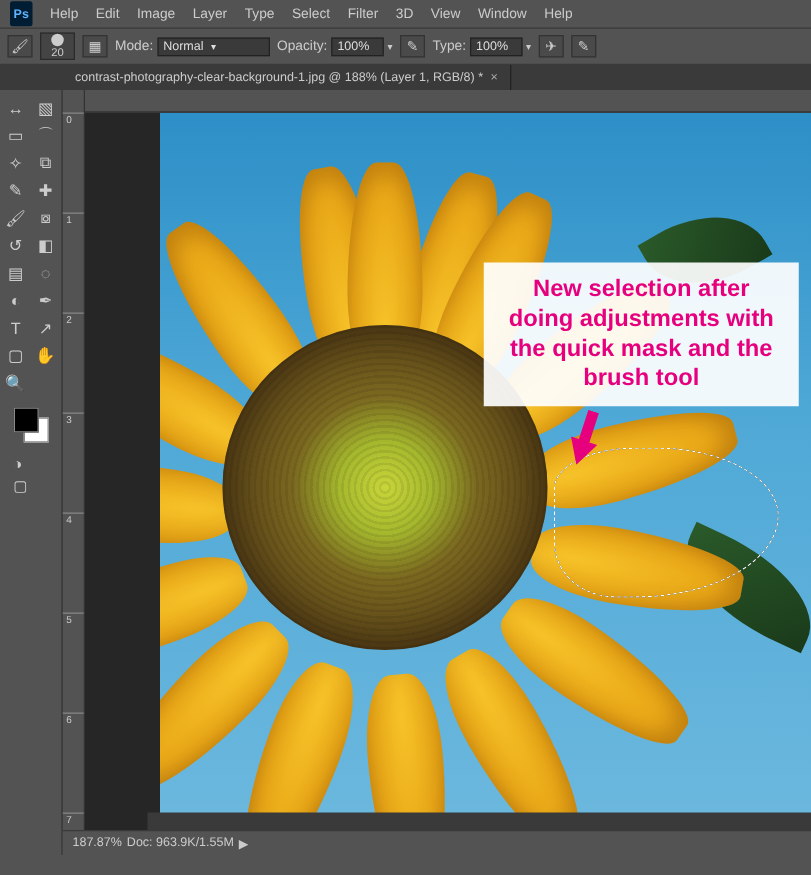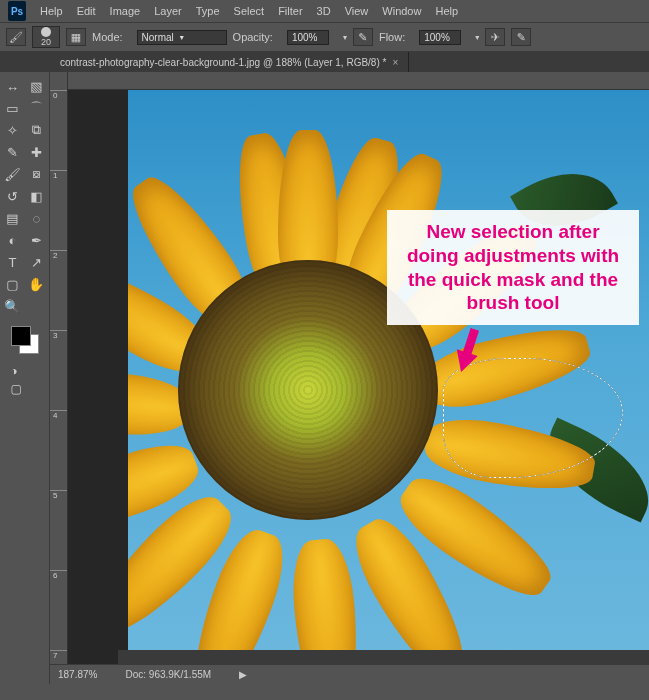--- a/index.html
+++ b/index.html
@@ -3,21 +3,21 @@
 <meta charset="utf-8">
 <style>
   * { margin: 0; padding: 0; box-sizing: border-box; font-family: "Segoe UI", Tahoma, sans-serif; }
   body { background: #535353; width: 649px; height: 700px; overflow: hidden; color: #ccc; font-size: 11px; }
   .menubar { display: flex; align-items: center; height: 22px; background: #535353; padding: 0 8px; gap: 14px; }
   .ps-logo { width: 18px; height: 20px; background: #001d33; color: #5fb4ff; font-weight: bold; font-size: 10px; display: flex; align-items: center; justify-content: center; border-radius: 2px; }
   .menubar span { cursor: default; }
   .tool-options { height: 30px; background: #535353; border-top: 1px solid #3a3a3a; border-bottom: 1px solid #3a3a3a; display: flex; align-items: center; padding: 0 6px; gap: 6px; }
   .brush-swatch { width: 28px; height: 22px; background: #444; border: 1px solid #2a2a2a; display: flex; flex-direction: column; align-items: center; justify-content: center; font-size: 9px; }
   .brush-dot { width: 10px; height: 10px; border-radius: 50%; background: #ccc; }
-  .field-group { display: flex; align-items: center; gap: 14px; }
+  .field-group { display: flex; align-items: center; gap: 3px; }
   .num-input { background: #3a3a3a; border: 1px solid #222; color: #ddd; font-size: 10px; padding: 1px 4px; width: 42px; }
   .dropdown { background: #3a3a3a; border: 1px solid #222; color: #ddd; font-size: 10px; padding: 1px 4px; display: flex; align-items: center; gap: 6px; }
   .chev { font-size: 8px; }
   .icon-btn { width: 20px; height: 18px; background: #4a4a4a; border: 1px solid #333; display: flex; align-items: center; justify-content: center; font-size: 11px; }
   .tabstrip { height: 20px; background: #3a3a3a; display: flex; align-items: center; padding-left: 50px; }
   .doc-tab { height: 20px; padding: 0 10px; font-size: 10px; color: #ccc; display: flex; align-items: center; gap: 6px; border-right: 1px solid #222; background: #3a3a3a; }
   .close-x { font-size: 10px; color: #aaa; }
   .workspace { display: flex; height: 612px; }
   .tool-panel { width: 50px; background: #535353; border-right: 1px solid #3a3a3a; display: flex; flex-direction: column; align-items: center; padding-top: 4px; }
   .tool-grid { display: grid; grid-template-columns: 22px 22px; gap: 2px; }
@@ -35,21 +35,21 @@
   .sky { position: absolute; inset: 0; background: linear-gradient(180deg, #2d8fc7 0%, #4ea8d6 40%, #6eb9df 100%); }
   .flower { position: absolute; top: 40px; left: -80px; width: 520px; height: 520px; }
   .petal { position: absolute; width: 170px; height: 60px; background: radial-gradient(ellipse at 20% 50%, #f6c229 0%, #e9a817 60%, #cf8a10 100%); border-radius: 50% 80% 80% 50% / 50% 50% 50% 50%; left: 50%; top: 50%; transform-origin: 0 50%; box-shadow: inset -10px 0 20px rgba(120,60,0,0.3); }
   .center-disc { position: absolute; width: 260px; height: 260px; border-radius: 50%; left: 50%; top: 50%; transform: translate(-50%,-50%); background: radial-gradient(circle, #c9d63a 0%, #a5b82d 20%, #7a6820 40%, #5c4418 70%, #3d2d10 100%); box-shadow: inset 0 0 40px rgba(0,0,0,0.4); }
   .center-ring { position: absolute; width: 260px; height: 260px; border-radius: 50%; left: 50%; top: 50%; transform: translate(-50%,-50%); background: repeating-radial-gradient(circle, transparent 0 3px, rgba(0,0,0,0.08) 3px 5px); }
   .leaf { position: absolute; width: 120px; height: 60px; background: linear-gradient(135deg, #2a5a2a, #1a3a1a); border-radius: 0 80% 0 80%; }
   .selection { position: absolute; border: 1.5px dashed #000; outline: 1.5px dashed #fff; outline-offset: -1.5px; }
   .annotation-box { position: absolute; top: 120px; right: 10px; width: 252px; background: rgba(255,255,255,0.92); padding: 10px 12px; text-align: center; }
   .annotation-box p { color: #e6007e; font-weight: bold; font-size: 19px; line-height: 1.25; }
   .arrow { position: absolute; top: 238px; right: 170px; width: 22px; height: 45px; background: #e6007e; transform: rotate(18deg); clip-path: polygon(30% 0, 70% 0, 70% 55%, 100% 55%, 50% 100%, 0 55%, 30% 55%); }
-  .statusbar { position: absolute; bottom: 0; left: 0; right: 0; height: 20px; background: #535353; border-top: 1px solid #3a3a3a; display: flex; align-items: center; padding: 0 8px; gap: 28px; font-size: 10px; }
+  .statusbar { position: absolute; bottom: 0; left: 0; right: 0; height: 20px; background: #535353; border-top: 1px solid #3a3a3a; display: flex; align-items: center; padding: 0 8px; gap: 4px; font-size: 10px; }
   .scrollbar-h { position: absolute; bottom: 20px; left: 68px; right: 0; height: 14px; background: #3a3a3a; }
 </style>
 </head>
 <body>
 
 <div class="menubar">
   <div class="ps-logo">Ps</div>
   <span>Help</span>
   <span>Edit</span>
   <span>Image</span>
@@ -77,21 +77,21 @@
       <span class="chev">▾</span>
     </div>
   </div>
   <div class="field-group">
     <span>Opacity:</span>
     <div class="num-input">100%</div>
     <span class="chev">▾</span>
   </div>
   <div class="icon-btn">✎</div>
   <div class="field-group">
-    <span>Flow:</span>
+    <span>Type:</span>
     <div class="num-input">100%</div>
     <span class="chev">▾</span>
   </div>
   <div class="icon-btn">✈</div>
   <div class="icon-btn">✎</div>
 </div>
 
 <div class="tabstrip">
   <div class="doc-tab">
     <span>contrast-photography-clear-background-1.jpg @ 188% (Layer 1, RGB/8) *</span>

